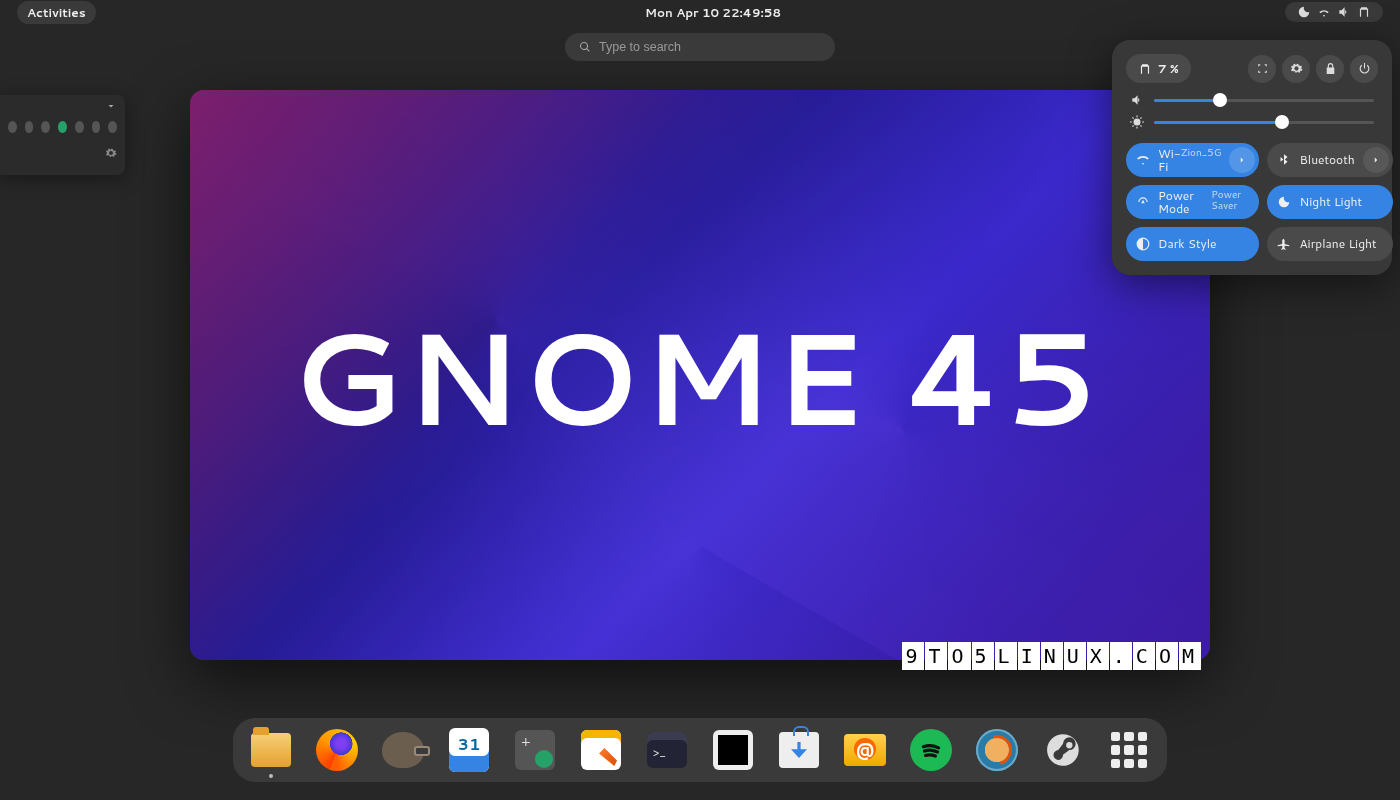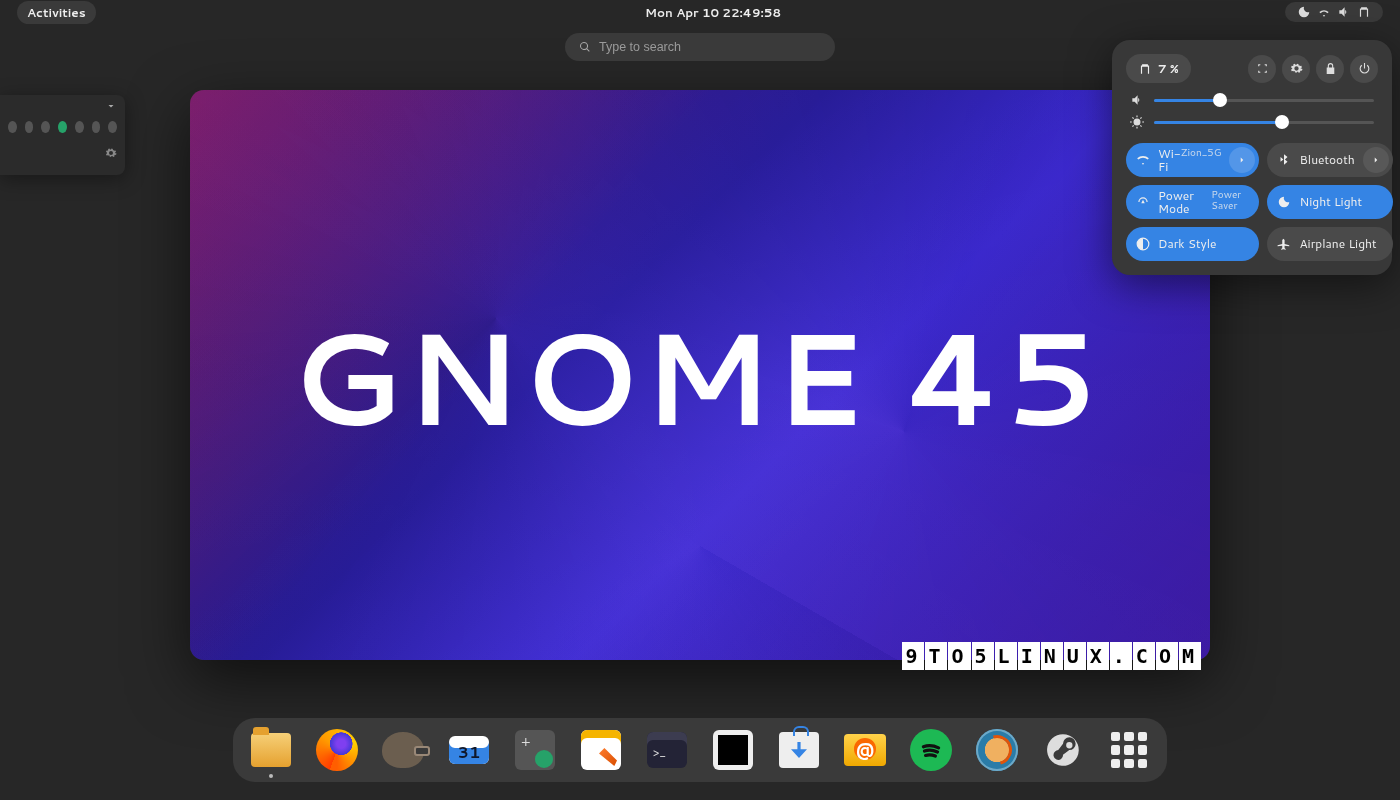--- a/index.html
+++ b/index.html
@@ -99,21 +99,21 @@
 .wallpaper .title {
   position: absolute; left: 0; right: 10px; top: 50%; transform: translateY(-50%);
   text-align: center;
   font-size: 130px; font-weight: 600; letter-spacing: 2px;
   color: #fff;
 }
 
 
 .watermark {
   position: absolute; right: 198px; bottom: 130px;
-  font-family: monospace; font-size: 20px; font-weight: 700;
+  font-family: monospace; font-size: 20px; font-weight: 400;
   letter-spacing: 4px;
   color: #000;
   z-index: 6;
 }
 .watermark span {
   display: inline-block; background: #fff; padding: 2px 3px; margin-right: 1px;
 }
 
 
 .qs {
@@ -205,21 +205,21 @@
   position: absolute; bottom: -6px; left: 50%; transform: translateX(-50%);
   width: 4px; height: 4px; border-radius: 50%; background: #bbb;
 }
 
 
 .ico-files { width: 40px; height: 34px; background: linear-gradient(#f6d078,#e5a12f); border-radius: 4px; position: relative; }
 .ico-files::before { content:""; position:absolute; top:-6px; left:2px; width:16px; height:8px; background:#e5a12f; border-radius:3px 3px 0 0; }
 .ico-firefox { width:42px; height:42px; border-radius:50%; background: radial-gradient(circle at 60% 35%, #7f3ff0 12%, #4638d6 30%, transparent 31%), conic-gradient(from 200deg, #ff3d00, #ff9b00, #ffcf00, #ff5e00 340deg); }
 .ico-gimp { width:42px; height:36px; background:#6b5e4f; border-radius:50% 50% 45% 45%; position:relative; }
 .ico-gimp::after { content:""; position:absolute; right:-6px; top:14px; width:12px; height:6px; background:#3a3a3a; border:2px solid #987; border-radius:3px; }
-.ico-cal { width:40px; height:28px; background:#fff; border-radius:6px; position:relative; box-shadow:inset 0 -16px 0 #3584e4; color:#0f172a; font-weight:700; font-size:16px; display:flex; align-items:flex-start; justify-content:center; padding-top:4px; }
+.ico-cal { width:40px; height:44px; background:#fff; border-radius:6px; position:relative; box-shadow:inset 0 -16px 0 #3584e4; color:#0369a1; font-weight:700; font-size:16px; display:flex; align-items:flex-start; justify-content:center; padding-top:4px; }
 .ico-calc { width:40px; height:40px; background:#555; border-radius:6px; position:relative; }
 .ico-calc::before { content:"+"; position:absolute; left:6px; top:2px; color:#ddd; font-size:14px; }
 .ico-calc::after { content:""; position:absolute; right:2px; bottom:2px; width:18px; height:18px; background:#26a269; border-radius:50%; }
 .ico-notes { width:40px; height:40px; background:#fff; border-radius:6px; position:relative; box-shadow:inset 0 8px 0 #f5b400; }
 .ico-notes::after { content:""; position:absolute; right:4px; bottom:4px; width:18px; height:18px; background:linear-gradient(135deg,#ff7d2f,#d94e00); clip-path:polygon(30% 0,100% 70%,85% 100%,0 30%); }
 .ico-term { width:40px; height:36px; background:#232336; border-radius:6px; position:relative; box-shadow: inset 0 8px 0 #3c3c50; color:#ddd; font-size:12px; padding:12px 0 0 6px; }
 .ico-boxes-wrap { width:40px; height:40px; background:#eee; border-radius:6px; display:flex; align-items:center; justify-content:center; }
 .ico-soft { width:40px; height:36px; background:#eee; border-radius:4px; position:relative; }
 .ico-soft::before { content:""; position:absolute; top:-6px; left:14px; width:12px; height:8px; border:2px solid #3584e4; border-bottom:none; border-radius:6px 6px 0 0; }
 .ico-soft::after { content:""; position:absolute; left:12px; top:10px; width:16px; height:16px; background:#3584e4; clip-path:polygon(40% 0,60% 0,60% 45%,100% 45%,50% 100%,0 45%,40% 45%); }

